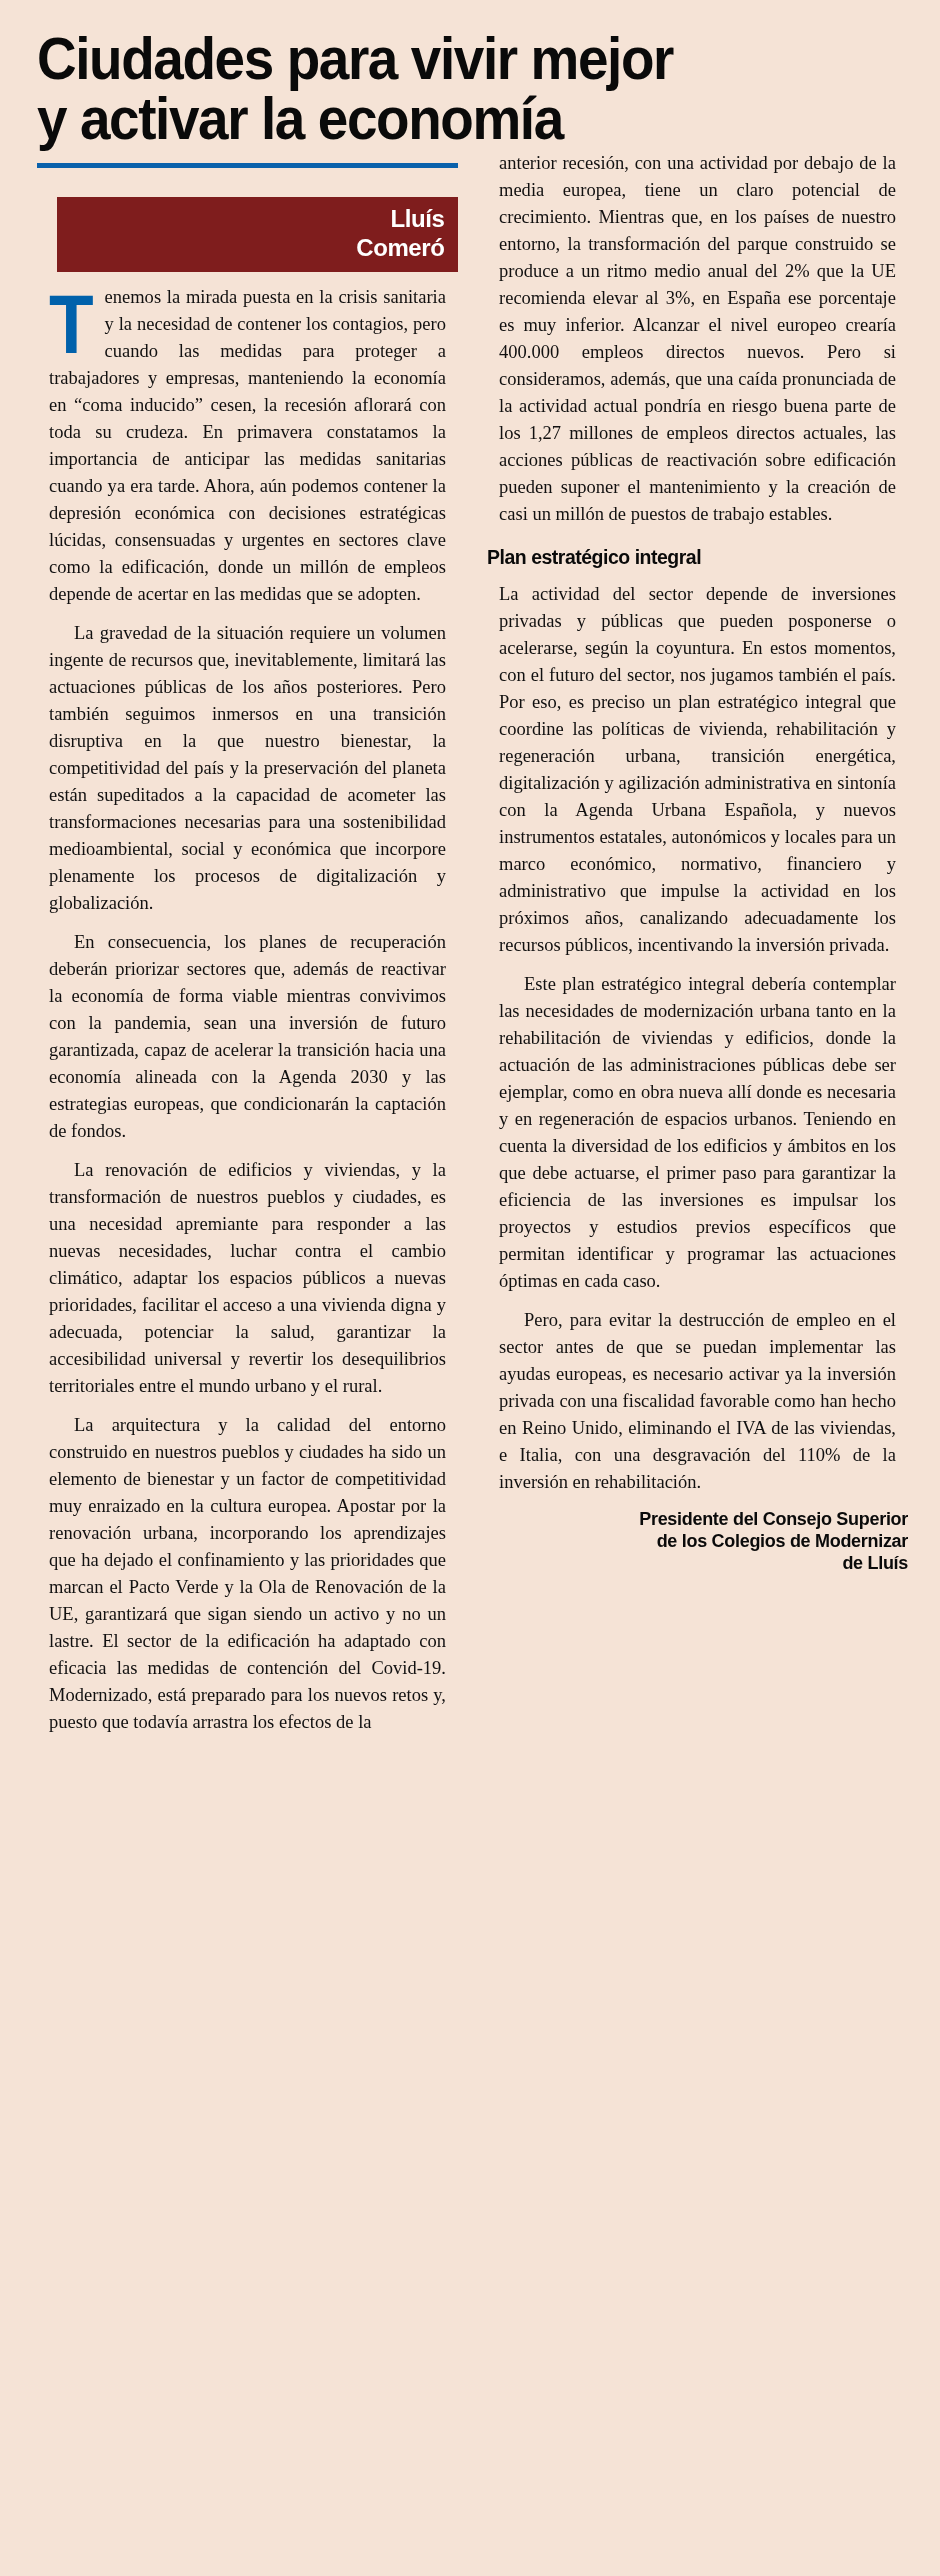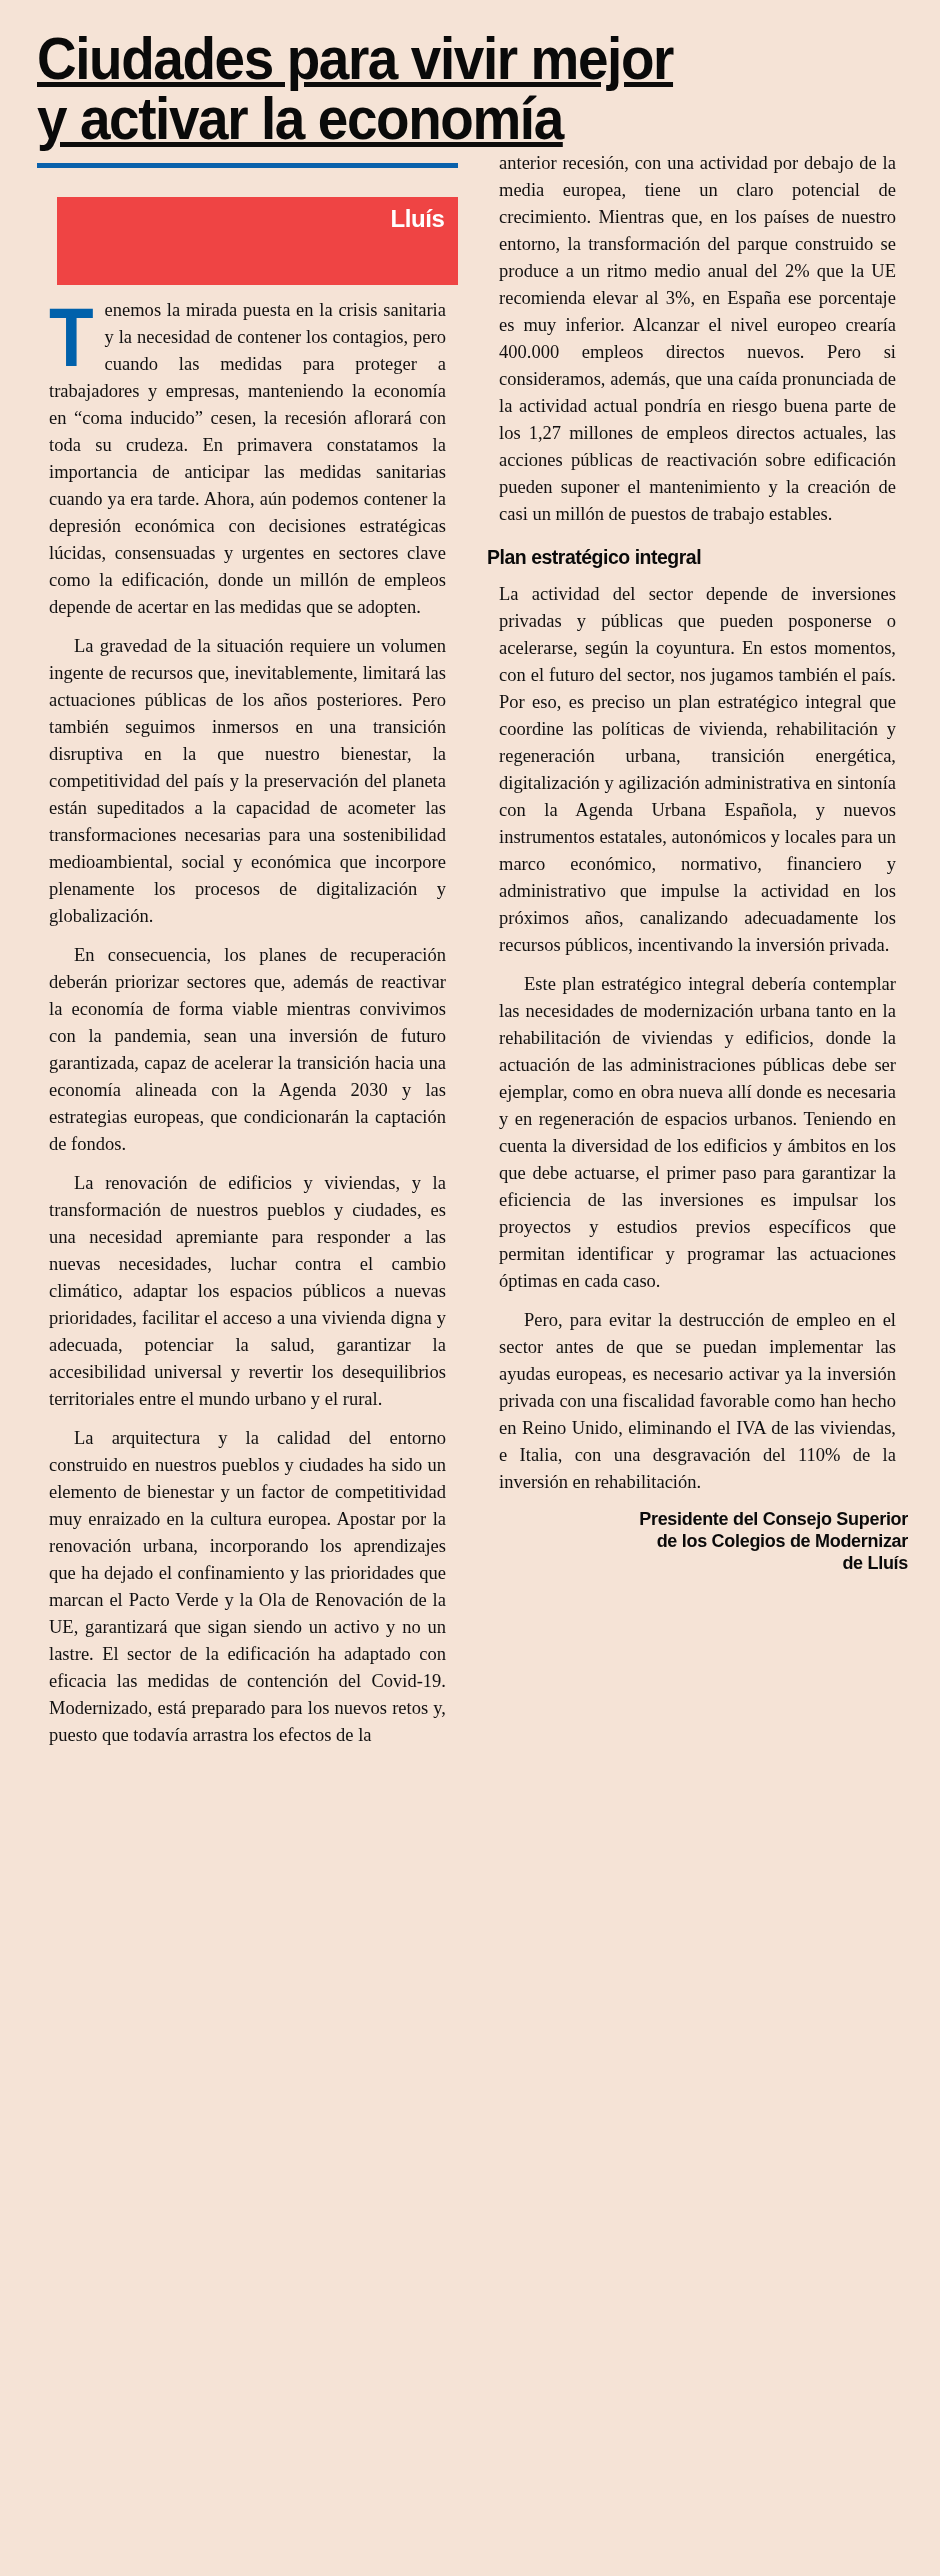--- a/index.html
+++ b/index.html
@@ -15,21 +15,20 @@
     color: #0d0c0b;
     position: relative;
     overflow: hidden;
   }
 
   .page {
     position: absolute;
     inset: 0;
     background: #f5e3d6;
     padding: 25px 33px 4px 37px;
-    text-decoration: underline;
   }
 
   
   .headline {
     font-family: "Liberation Sans Narrow", "Liberation Sans", "DejaVu Sans", sans-serif;
     font-weight: 700;
     font-size: 59px;
     line-height: 1.02;
     letter-spacing: -1.5px;
     color: #0a0a0a;
@@ -58,22 +57,22 @@
 
   
   .byline-rule {
     height: 4.8px;
     background: #0a61ab;
     width: 100%;
     margin-top: 29px;
   }
   .byline-box {
     margin-top: 29px;
-    background: #ef4444;
-    height: 88px;
+    background: #7f1d1d;
+    height: 75px;
     padding: 8.7px 13.5px 0 0;
     text-align: right;
     margin-left: 20px;
   }
   .byline-box .bl-name {
     display: block;
     font-family: "Liberation Sans Narrow", "Liberation Sans", "DejaVu Sans", sans-serif;
     font-weight: 700;
     font-size: 24px;
     line-height: 1.18;
@@ -152,20 +151,21 @@
   </h1>
 
   <div class="columns">
 
     <div class="col">
 
       <div class="byline-rule"></div>
 
       <div class="byline-box">
         <span class="bl-name">Lluís</span>
+        <span class="bl-name">Comeró</span>
       </div>
 
       <div class="body-text">
         <p class="dropcap-para"><span class="dropcap">T</span><span>enemos la mirada puesta en la crisis sanitaria y la necesidad de contener los contagios, pero cuando las medidas para proteger a trabajadores y empresas, manteniendo la economía en “coma inducido” cesen, la recesión aflorará con toda su crudeza. En primavera constatamos la importancia de anticipar las medidas sanitarias cuando ya era tarde. Ahora, aún podemos contener la depresión económica con decisiones estratégicas lúcidas, consensuadas y urgentes en sectores clave como la edificación, donde un millón de empleos depende de acertar en las medidas que se adopten.</span></p>
         <p>La gravedad de la situación requiere un volumen ingente de recursos que, inevitablemente, limitará las actuaciones públicas de los años posteriores. Pero también seguimos inmersos en una transición disruptiva en la que nuestro bienestar, la competitividad del país y la preservación del planeta están supeditados a la capacidad de acometer las transformaciones necesarias para una sostenibilidad medioambiental, social y económica que incorpore plenamente los procesos de digitalización y globalización.</p>
         <p>En consecuencia, los planes de recuperación deberán priorizar sectores que, además de reactivar la economía de forma viable mientras convivimos con la pandemia, sean una inversión de futuro garantizada, capaz de acelerar la transición hacia una economía alineada con la Agenda 2030 y las estrategias europeas, que condicionarán la captación de fondos.</p>
         <p>La renovación de edificios y viviendas, y la transformación de nuestros pueblos y ciudades, es una necesidad apremiante para responder a las nuevas necesidades, luchar contra el cambio climático, adaptar los espacios públicos a nuevas prioridades, facilitar el acceso a una vivienda digna y adecuada, potenciar la salud, garantizar la accesibilidad universal y revertir los desequilibrios territoriales entre el mundo urbano y el rural.</p>
         <p>La arquitectura y la calidad del entorno construido en nuestros pueblos y ciudades ha sido un elemento de bienestar y un factor de competitividad muy enraizado en la cultura europea. Apostar por la renovación urbana, incorporando los aprendizajes que ha dejado el confinamiento y las prioridades que marcan el Pacto Verde y la Ola de Renovación de la UE, garantizará que sigan siendo un activo y no un lastre. El sector de la edificación ha adaptado con eficacia las medidas de contención del Covid-19. Modernizado, está preparado para los nuevos retos y, puesto que todavía arrastra los efectos de la</p>
       </div>
 

